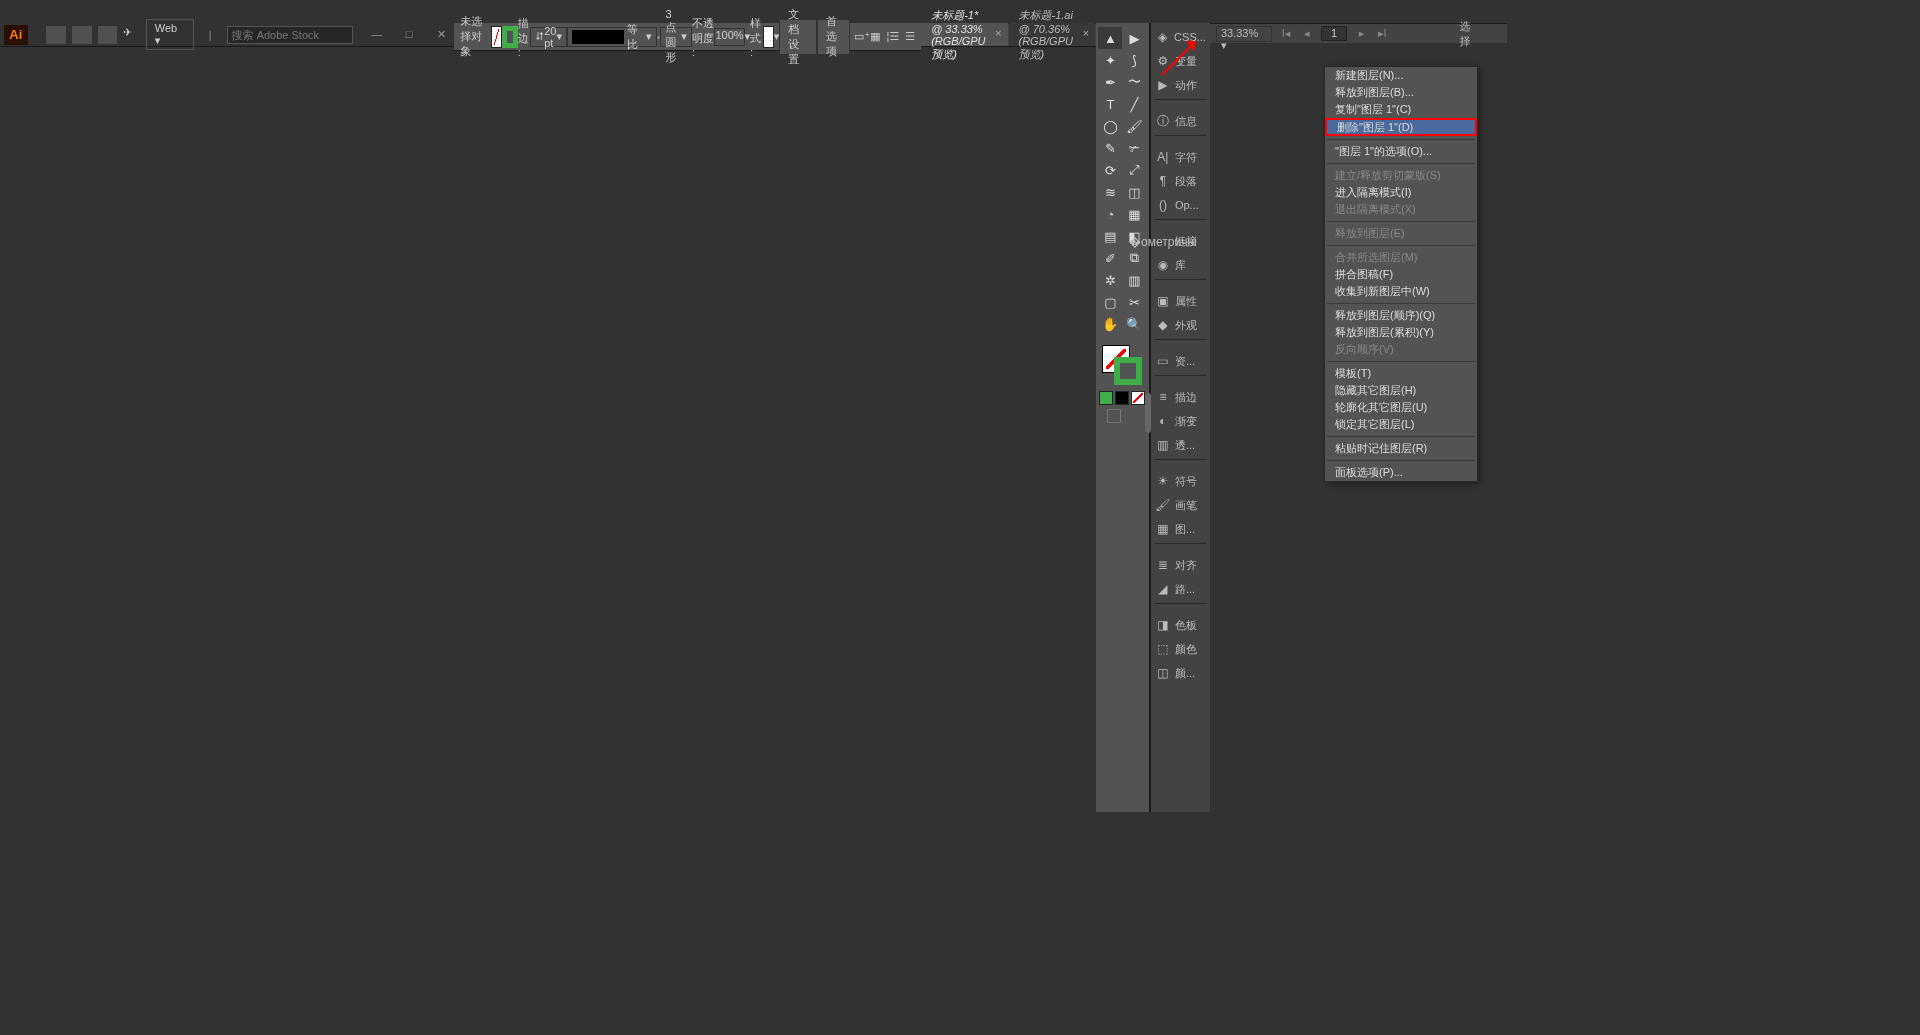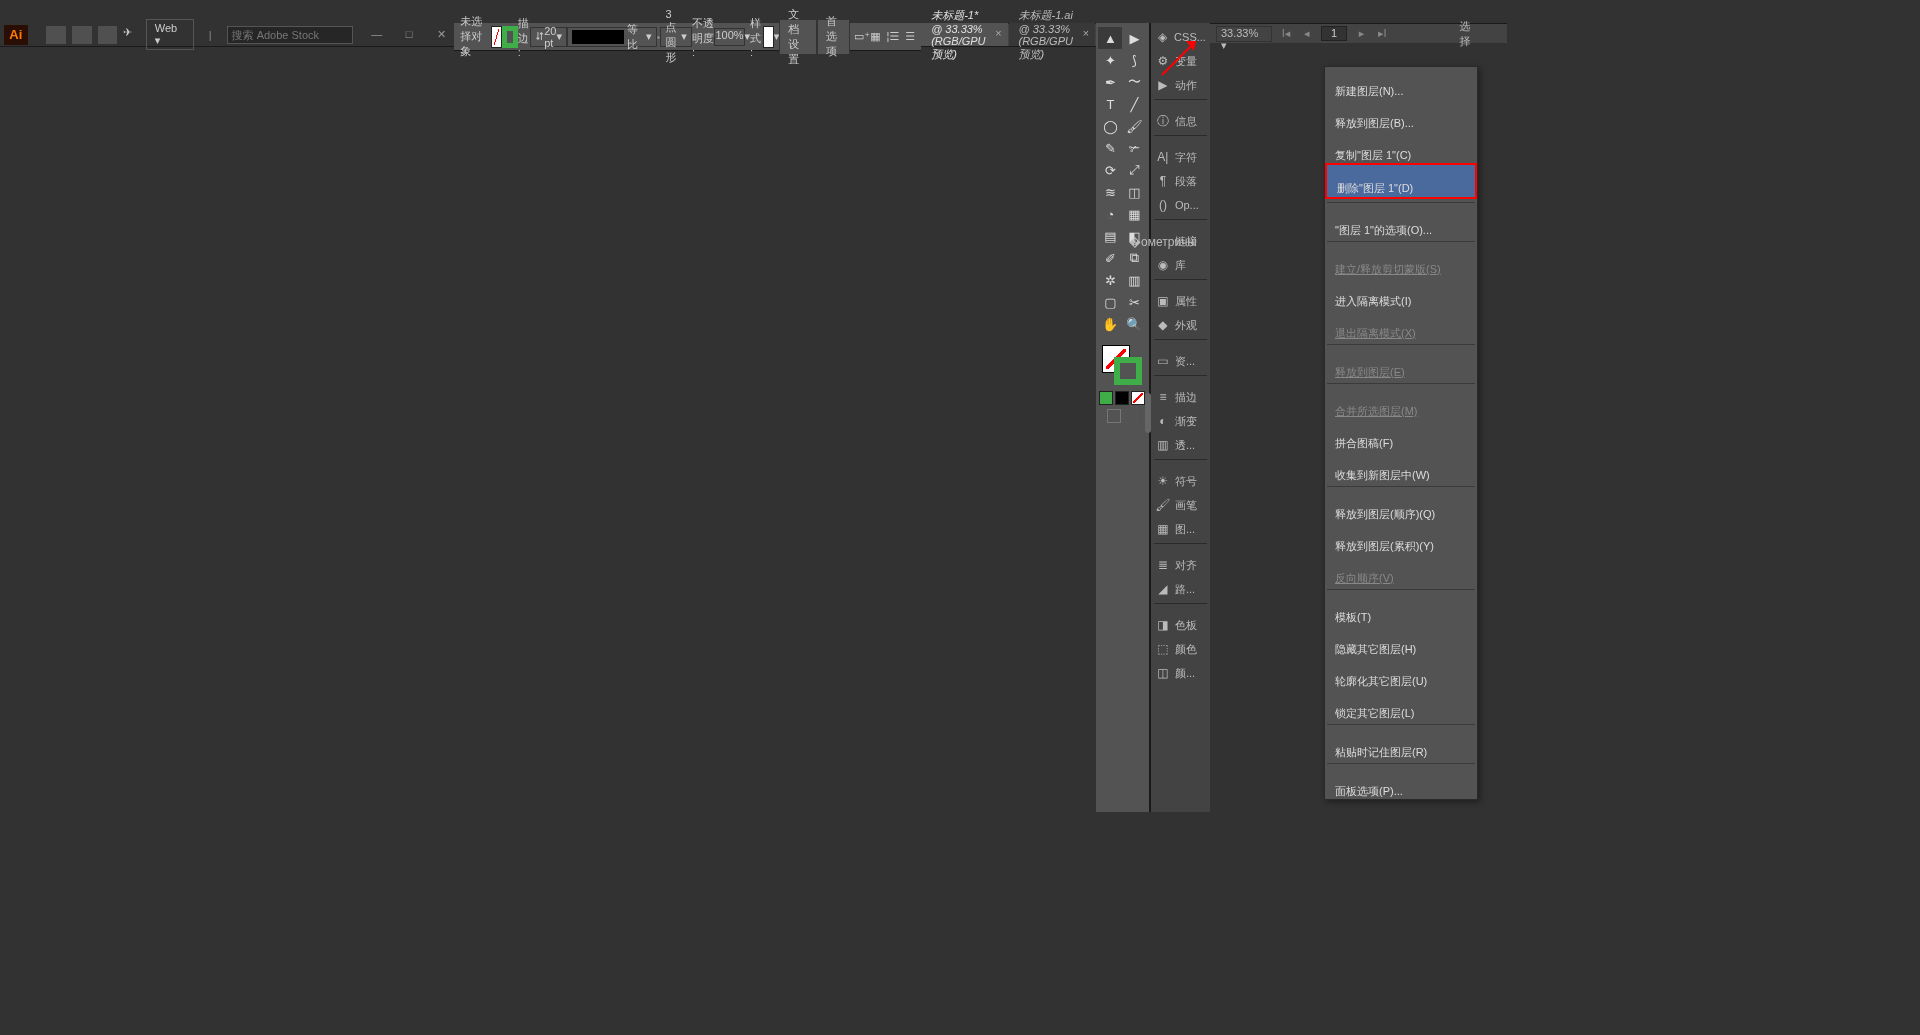--- a/index.html
+++ b/index.html
@@ -60,22 +60,22 @@
 
 .rightdock{width:60px;background:#434343;border-left:1px solid #1a1a1a;display:flex;flex-direction:column;padding-top:2px;position:relative;z-index:2;}
 .rightdock .slider-handle{position:absolute;left:-6px;top:370px;width:6px;height:40px;background:#666;border-radius:3px;}
 .dock-item{height:24px;display:flex;align-items:center;padding:0 4px;gap:4px;color:#bbb;}
 .dock-item .ic{width:16px;height:16px;display:flex;align-items:center;justify-content:center;color:#bbb;font-size:12px;}
 .dock-sep{height:8px;border-top:1px solid #2a2a2a;margin:2px 3px;}
 .arrow-hint{position:absolute;left:5px;top:12px;}
 
 
 .ctxmenu{position:absolute;left:1324px;top:66px;width:154px;background:#535353;border:1px solid #2a2a2a;box-shadow:2px 2px 6px rgba(0,0,0,.4);z-index:5;}
-.ctx-item{height:17px;line-height:17px;padding:16px 10px;color:#ddd;white-space:nowrap;}
-.ctx-item.disabled{color:#888;text-decoration:underline;}
+.ctx-item{height:17px;line-height:17px;padding:0 10px;color:#ddd;white-space:nowrap;}
+.ctx-item.disabled{color:#888;}
 .ctx-item.highlight{background:#4a6a9d;border:2px solid red;height:18px;line-height:14px;box-sizing:border-box;}
 .ctx-sep{height:1px;background:#3a3a3a;margin:3px 2px;}
 
 
 .statusbar{height:20px;background:#434343;border-top:1px solid #1a1a1a;display:flex;align-items:center;padding:0 6px;color:#bbb;gap:8px;}
 .zoom-box{width:60px;height:16px;border:1px solid #333;background:#434343;text-align:left;padding:0 4px;}
 .nav-btn{width:14px;color:#888;text-align:center;}
 .page-field{width:28px;height:15px;background:#333;border:1px solid #222;color:#ccc;text-align:center;}
 .statusbar .right{margin-left:auto;display:flex;align-items:center;gap:8px;}
 .sb-ic{width:16px;height:16px;color:#aaa;display:flex;align-items:center;justify-content:center;}
@@ -128,21 +128,21 @@
     </div>
   </div>
 
   <div class="doctabs">
     <div id="tablist" style="display:flex">
         <div class="doctab active">
           <span>未标题-1* @ 33.33% (RGB/GPU 预览)</span>
           <span class="x">×</span>
         </div>
         <div class="doctab">
-          <span>未标题-1.ai @ 33.33% (RGB/GPU 预览)</span>
+          <span>未标题-1.ai @ 70.36% (RGB/GPU 预览)</span>
           <span class="x">×</span>
         </div>
       </div>
   </div>
 
   <div class="body">
 
     <div class="toolbox">
       <div class="toolgrid">
         <div class="tool active">▲</div>

